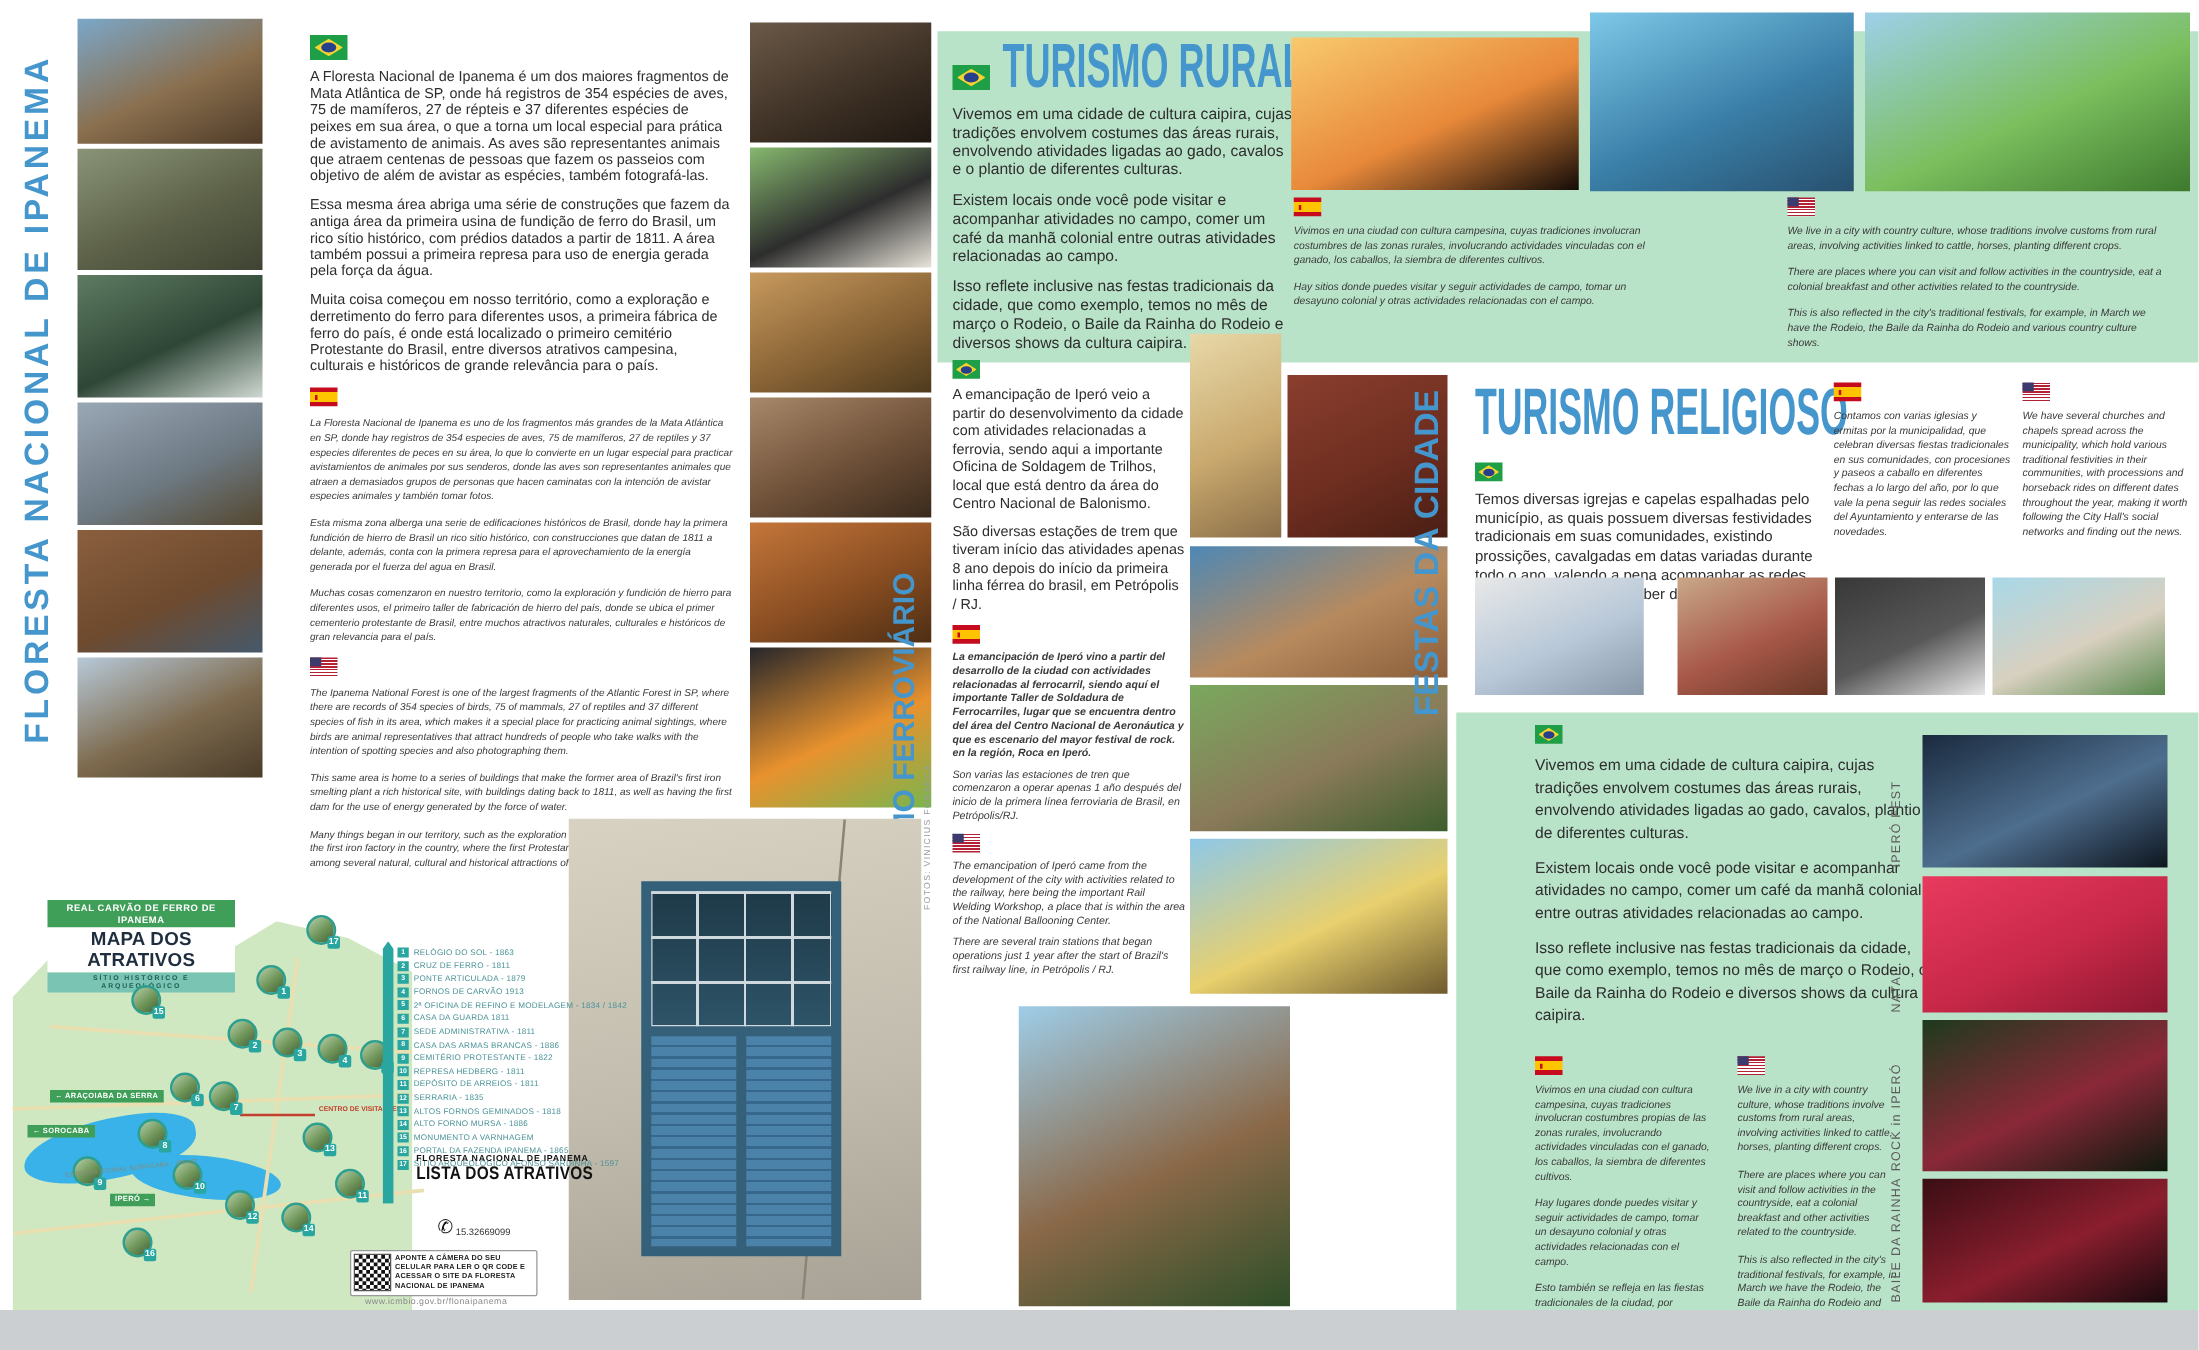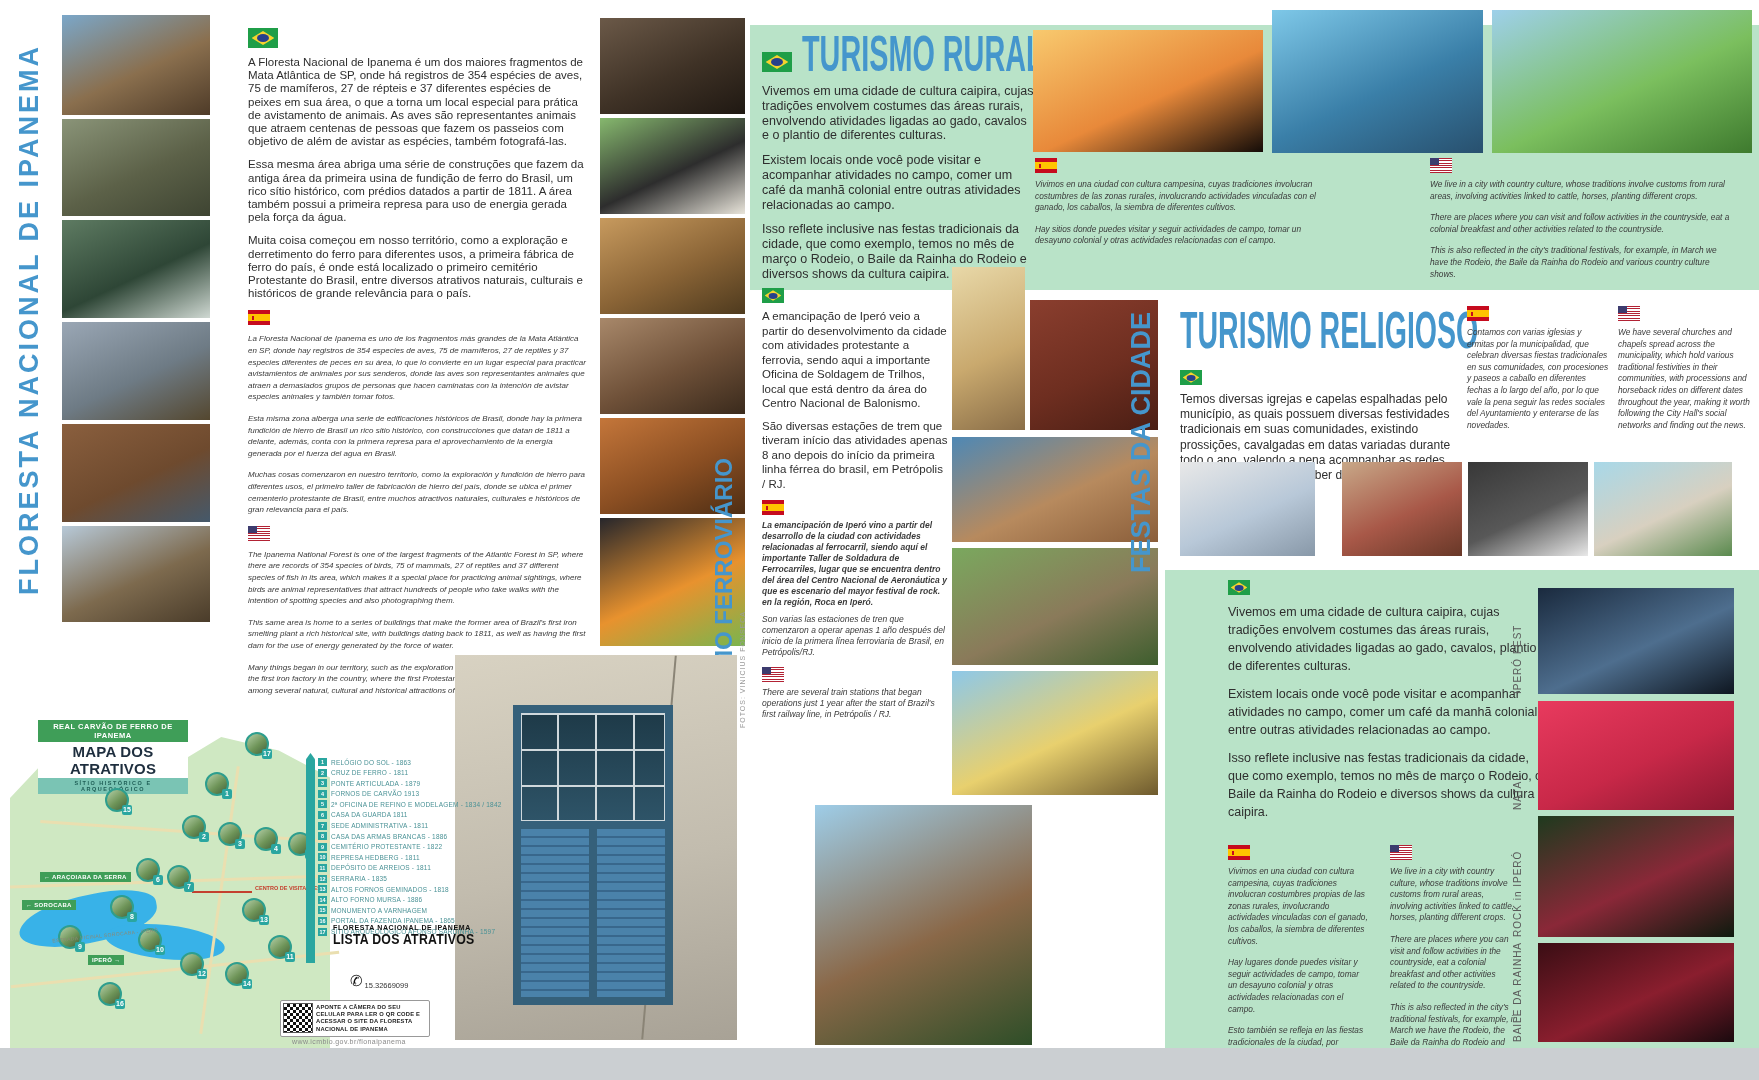--- a/index.html
+++ b/index.html
@@ -112,21 +112,21 @@
   <div class="ph" style="left:62px;top:119px;width:148px;height:97px;--a:#8a9478;--b:#5c6148;--c:#3e4432"></div>
   <div class="ph" style="left:62px;top:220px;width:148px;height:98px;--a:#5e7b62;--b:#2e4636;--c:#cfd8d2"></div>
   <div class="ph" style="left:62px;top:322px;width:148px;height:98px;--a:#9aa7b5;--b:#6e7b85;--c:#54472f"></div>
   <div class="ph" style="left:62px;top:424px;width:148px;height:98px;--a:#8a5f3e;--b:#6e4a2e;--c:#45596b"></div>
   <div class="ph" style="left:62px;top:526px;width:148px;height:96px;--a:#b7c9d8;--b:#7d6a4e;--c:#4a3c2a"></div>
 
   <div class="abs tcol" style="left:248px;top:28px;width:338px;">
     <span class="flag fbr flag-gap"></span>
     <p class="t-intro-pt">A Floresta Nacional de Ipanema é um dos maiores fragmentos de Mata Atlântica de SP, onde há registros de 354 espécies de aves, 75 de mamíferos, 27 de répteis e 37 diferentes espécies de peixes em sua área, o que a torna um local especial para prática de avistamento de animais. As aves são representantes animais que atraem centenas de pessoas que fazem os passeios com objetivo de além de avistar as espécies, também fotografá-las.</p>
     <p class="t-intro-pt">Essa mesma área abriga uma série de construções que fazem da antiga área da primeira usina de fundição de ferro do Brasil, um rico sítio histórico, com prédios datados a partir de 1811. A área também possui a primeira represa para uso de energia gerada pela força da água.</p>
-    <p class="t-intro-pt">Muita coisa começou em nosso território, como a exploração e derretimento do ferro para diferentes usos, a primeira fábrica de ferro do país, é onde está localizado o primeiro cemitério Protestante do Brasil, entre diversos atrativos naturais, culturais e históricos de grande relevância para o país.</p>
+    <p class="t-intro-pt">Muita coisa começou em nosso território, como a exploração e derretimento do ferro para diferentes usos, a primeira fábrica de ferro do país, é onde está localizado o primeiro cemitério Protestante do Brasil, entre diversos atrativos campesina, culturais e históricos de grande relevância para o país.</p>
     <span class="flag fes sm flag-gap"></span>
     <p class="t-intro-sm it">La Floresta Nacional de Ipanema es uno de los fragmentos más grandes de la Mata Atlántica en SP, donde hay registros de 354 especies de aves, 75 de mamíferos, 27 de reptiles y 37 especies diferentes de peces en su área, lo que lo convierte en un lugar especial para practicar avistamientos de animales por sus senderos, donde las aves son representantes animales que atraen a demasiados grupos de personas que hacen caminatas con la intención de avistar especies animales y también tomar fotos.</p>
     <p class="t-intro-sm it">Esta misma zona alberga una serie de edificaciones históricos de Brasil, donde hay la primera fundición de hierro de Brasil un rico sitio histórico, con construcciones que datan de 1811 a delante, además, conta con la primera represa para el aprovechamiento de la energía generada por el fuerza del agua en Brasil.</p>
     <p class="t-intro-sm it">Muchas cosas comenzaron en nuestro territorio, como la exploración y fundición de hierro para diferentes usos, el primeiro taller de fabricación de hierro del país, donde se ubica el primer cementerio protestante de Brasil, entre muchos atractivos naturales, culturales e históricos de gran relevancia para el país.</p>
     <span class="flag fus sm flag-gap"></span>
     <p class="t-intro-sm it">The Ipanema National Forest is one of the largest fragments of the Atlantic Forest in SP, where there are records of 354 species of birds, 75 of mammals, 27 of reptiles and 37 different species of fish in its area, which makes it a special place for practicing animal sightings, where birds are animal representatives that attract hundreds of people who take walks with the intention of spotting species and also photographing them.</p>
     <p class="t-intro-sm it">This same area is home to a series of buildings that make the former area of Brazil's first iron smelting plant a rich historical site, with buildings dating back to 1811, as well as having the first dam for the use of energy generated by the force of water.</p>
     <p class="t-intro-sm it">Many things began in our territory, such as the exploration and melting of iron for different uses, the first iron factory in the country, where the first Protestant cemetery in Brazil is located, among several natural, cultural and historical attractions of great relevance to the country.</p>
   </div>
 
@@ -173,26 +173,27 @@
     <span class="flag fus sm" style="margin-bottom:6px;"></span>
     <p class="t-sm it">We have several churches and chapels spread across the municipality, which hold various traditional festivities in their communities, with processions and horseback rides on different dates throughout the year, making it worth following the City Hall's social networks and finding out the news.</p>
   </div>
   <div class="ph" style="left:1180px;top:462px;width:135px;height:94px;--a:#e8e8e8;--b:#b8c8d8;--c:#8898a8"></div>
   <div class="ph" style="left:1342px;top:462px;width:120px;height:94px;--a:#c8a888;--b:#a85848;--c:#683828"></div>
   <div class="ph" style="left:1468px;top:462px;width:120px;height:94px;--a:#383838;--b:#585858;--c:#e8e8e8"></div>
   <div class="ph" style="left:1594px;top:462px;width:138px;height:94px;--a:#a8d8e8;--b:#d8d0c0;--c:#5a8a4e"></div>
 
   <div class="abs tcol" style="left:762px;top:288px;width:186px;z-index:3;">
     <span class="flag fbr sm" style="margin-bottom:6px;"></span>
-    <p class="t-fer-pt" style="margin-bottom:8px;">A emancipação de Iperó veio a partir do desenvolvimento da cidade com atividades protestante a ferrovia, sendo aqui a importante Oficina de Soldagem de Trilhos, local que está dentro da área do Centro Nacional de Balonismo.</p>
+    <p class="t-fer-pt" style="margin-bottom:8px;">A emancipação de Iperó veio a partir do desenvolvimento da cidade com atividades relacionadas a ferrovia, sendo aqui a importante Oficina de Soldagem de Trilhos, local que está dentro da área do Centro Nacional de Balonismo.</p>
     <p class="t-fer-pt" style="margin-bottom:9px;">São diversas estações de trem que tiveram início das atividades apenas 8 ano depois do início da primeira linha férrea do brasil, em Petrópolis / RJ.</p>
     <span class="flag fes sm" style="margin-bottom:5px;"></span>
     <p class="t-fer-sm it" style="margin-bottom:6px;font-weight:bold;">La emancipación de Iperó vino a partir del desarrollo de la ciudad con actividades relacionadas al ferrocarril, siendo aquí el importante Taller de Soldadura de Ferrocarriles, lugar que se encuentra dentro del área del Centro Nacional de Aeronáutica y que es escenario del mayor festival de rock. en la región, Roca en Iperó.</p>
     <p class="t-fer-sm it" style="margin-bottom:9px;">Son varias las estaciones de tren que comenzaron a operar apenas 1 año después del inicio de la primera línea ferroviaria de Brasil, en Petrópolis/RJ.</p>
     <span class="flag fus sm" style="margin-bottom:5px;"></span>
+    <p class="t-fer-sm it" style="margin-bottom:6px;">The emancipation of Iperó came from the development of the city with activities related to the railway, here being the important Rail Welding Workshop, a place that is within the area of the National Ballooning Center.</p>
     <p class="t-fer-sm it">There are several train stations that began operations just 1 year after the start of Brazil's first railway line, in Petrópolis / RJ.</p>
   </div>
   <div class="ph" style="left:952px;top:267px;width:73px;height:163px;--a:#e8d8a8;--b:#c9a96e;--c:#8a6e48"></div>
   <div class="ph" style="left:1030px;top:300px;width:128px;height:130px;--a:#8a3e2e;--b:#6e2e20;--c:#4a1e14"></div>
   <div class="ph" style="left:952px;top:437px;width:206px;height:105px;--a:#4e88b5;--b:#b78a5e;--c:#8a5e3a"></div>
   <div class="ph" style="left:952px;top:548px;width:206px;height:117px;--a:#7aa85e;--b:#8a7a5a;--c:#3e5e2e"></div>
   <div class="ph" style="left:952px;top:671px;width:206px;height:124px;--a:#8ec8e8;--b:#e8d06e;--c:#6e5a2e"></div>
   <div id="credit" class="abs vert">FOTOS: VINICIUS FONSECA</div>
   <div class="abs vert script" style="left:754px;top:745px;width:44px;height:290px;font-size:24px;text-align:center;">TURISMO FERROVIÁRIO</div>
   <div class="ph" style="left:815px;top:805px;width:217px;height:240px;--a:#9ecde8;--b:#8a6848;--c:#2e4e28"></div>

